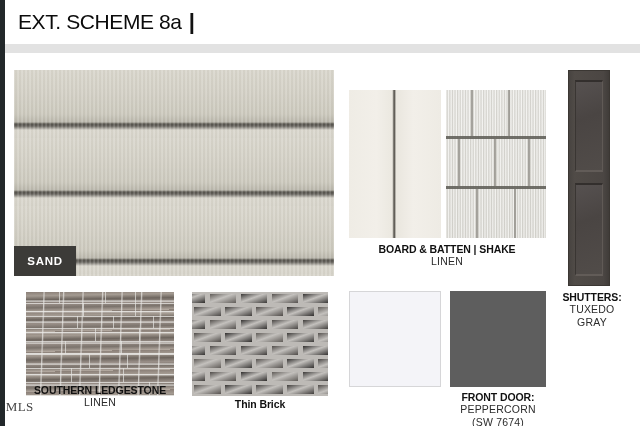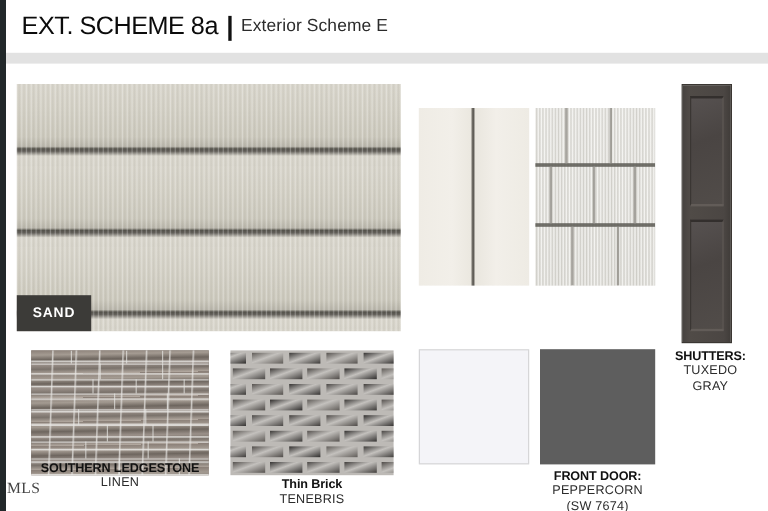--- a/index.html
+++ b/index.html
@@ -277,21 +277,20 @@
 </head>
 <body>
 
 <div id="sheet">
 
   <div class="page-edge"></div>
 
   <div class="header">
     <span class="header-title">EXT. SCHEME 8a</span>
     <span class="header-pipe">|</span>
-    <span class="header-sub">Exterior Scheme E</span>
   </div>
   <div class="header-band"></div>
 
   <div class="swatch" id="sand-swatch"></div>
   <div class="sand-badge">
     <span>SAND</span>
   </div>
 
   <div class="swatch" id="bb-swatch"></div>
 
@@ -300,20 +299,24 @@
     <div class="shake-row-line" style="top:96px"></div>
     <div class="shake-v" style="left:25px; top:0; height:46px"></div>
     <div class="shake-v" style="left:62px; top:0; height:46px"></div>
     <div class="shake-v" style="left:12px; top:49px; height:47px"></div>
     <div class="shake-v" style="left:48px; top:49px; height:47px"></div>
     <div class="shake-v" style="left:82px; top:49px; height:47px"></div>
     <div class="shake-v" style="left:30px; top:99px; height:49px"></div>
     <div class="shake-v" style="left:68px; top:99px; height:49px"></div>
   </div>
 
+  <div class="caption" style="left:345px; top:243px; width:204px;">
+    <span class="cap-bold">BOARD &amp; BATTEN | SHAKE</span>
+    <span class="cap-reg">LINEN</span>
+  </div>
 
   <div class="swatch" id="shutter-swatch">
     <div class="shutter-panel" style="top:9px; height:92px;"></div>
     <div class="shutter-panel" style="top:112px; height:93px;"></div>
   </div>
 
   <div class="caption" style="left:552px; top:291px; width:80px;">
     <span class="cap-bold">SHUTTERS:</span>
     <span class="cap-reg">TUXEDO</span>
     <span class="cap-reg">GRAY</span>
@@ -390,21 +393,20 @@
       <div class="brick-unit" style="left: 110.7px; top: 80.2px; width: 26.6px; height: 8.6px; background: linear-gradient(160deg, rgb(60, 58, 56) 0%, rgba(255, 255, 255, 0.1) 45%, rgb(60, 58, 56) 100%);"></div>
       <div class="brick-unit" style="left: 2.2px; top: 93.2px; width: 26.6px; height: 8.6px; background: linear-gradient(160deg, rgb(86, 82, 79) 0%, rgba(255, 255, 255, 0.1) 45%, rgb(86, 82, 79) 100%);"></div>
       <div class="brick-unit" style="left: 33.2px; top: 93.2px; width: 26.6px; height: 8.6px; background: linear-gradient(160deg, rgb(53, 51, 50) 0%, rgba(255, 255, 255, 0.1) 45%, rgb(53, 51, 50) 100%);"></div>
       <div class="brick-unit" style="left: 64.2px; top: 93.2px; width: 26.6px; height: 8.6px; background: linear-gradient(160deg, rgb(74, 71, 69) 0%, rgba(255, 255, 255, 0.1) 45%, rgb(74, 71, 69) 100%);"></div>
       <div class="brick-unit" style="left: 95.2px; top: 93.2px; width: 26.6px; height: 8.6px; background: linear-gradient(160deg, rgb(64, 61, 59) 0%, rgba(255, 255, 255, 0.1) 45%, rgb(64, 61, 59) 100%);"></div>
       <div class="brick-unit" style="left: 126.2px; top: 93.2px; width: 26.6px; height: 8.6px; background: linear-gradient(160deg, rgb(79, 75, 72) 0%, rgba(255, 255, 255, 0.1) 45%, rgb(79, 75, 72) 100%);"></div>
     </div>
 
   <div class="caption" style="left:192px; top:398px; width:136px;">
     <span class="cap-bold">Thin Brick</span>
-    <span class="cap-reg">TENEBRIS</span>
   </div>
 
   <div class="swatch" id="trim-swatch"></div>
 
   <div class="swatch" id="door-swatch"></div>
   <div class="caption" style="left:446px; top:391px; width:104px;">
     <span class="cap-bold">FRONT DOOR:</span>
     <span class="cap-reg">PEPPERCORN</span>
     <span class="cap-reg">(SW 7674)</span>
   </div>

